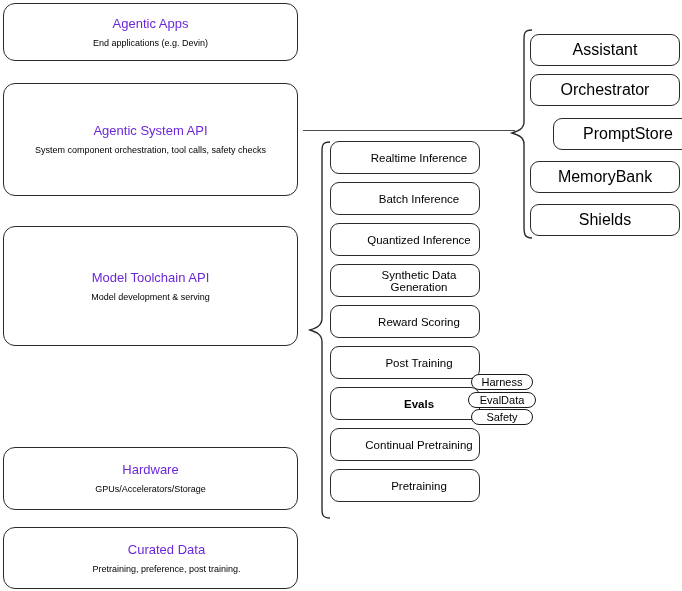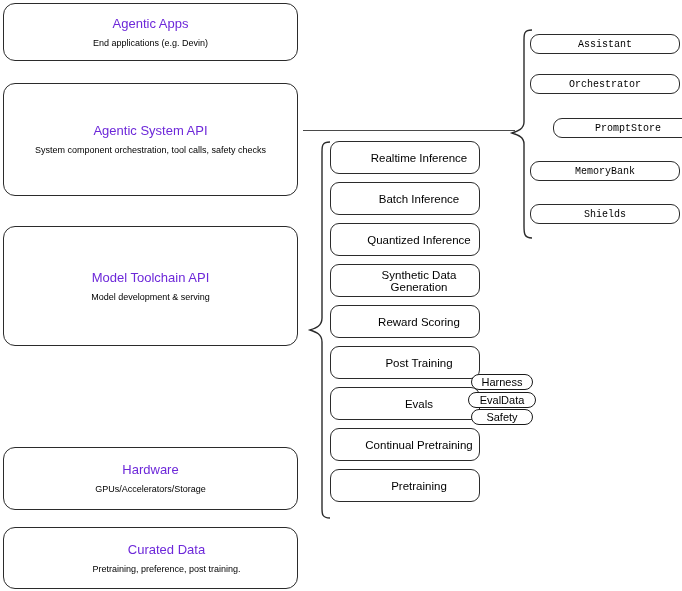--- a/index.html
+++ b/index.html
@@ -64,25 +64,24 @@
     border-radius: 9px;
     border: 1px solid #2b2b2b;
     font-size: 11.5px;
     padding-left: 28px;
   }
 
   
   .right-box {
     left: 530px;
     width: 150px;
-    height: 20px;
+    height: 32px;
     border-radius: 9px;
     border: 1px solid #2b2b2b;
-    font-size: 10px;
-    font-family: Liberation Mono, monospace;
+    font-size: 16px;
   }
 
   
   .pill {
     position: absolute;
     box-sizing: border-box;
     border: 1px solid #1a1a1a;
     border-radius: 11px;
     background: #ffffff;
     height: 16px;
@@ -161,21 +160,21 @@
   </div>
   <div class="rbox mid-box" style="top:264px;border-radius:9px;">
     <span>Synthetic Data Generation</span>
   </div>
   <div class="rbox mid-box" style="top:305px;">
     <span>Reward Scoring</span>
   </div>
   <div class="rbox mid-box" style="top:346px;">
     <span>Post Training</span>
   </div>
-  <div class="rbox mid-box" style="top:387px;">
+  <div class="rbox mid-box" style="top:387px;font-weight:bold;">
     <span>Evals</span>
   </div>
   <div class="rbox mid-box" style="top:428px;">
     <span>Continual Pretraining</span>
   </div>
   <div class="rbox mid-box" style="top:469px;">
     <span>Pretraining</span>
   </div>
 
   <div class="pill" style="left:471px;top:374px;width:62px;">

